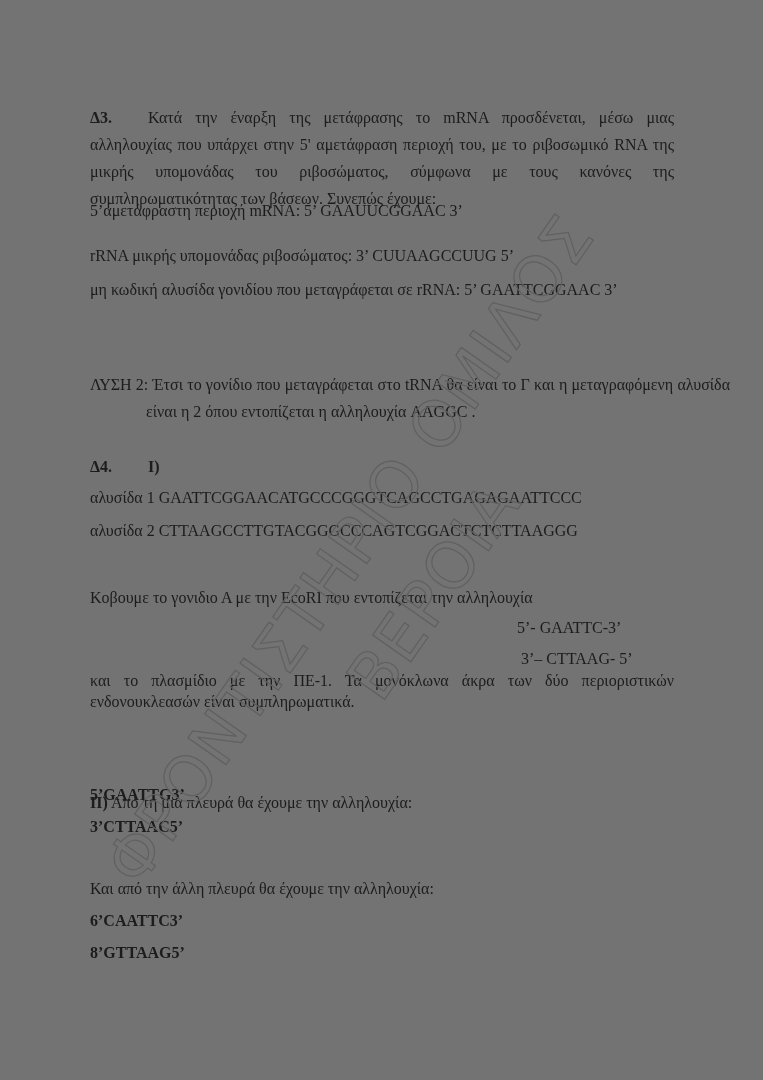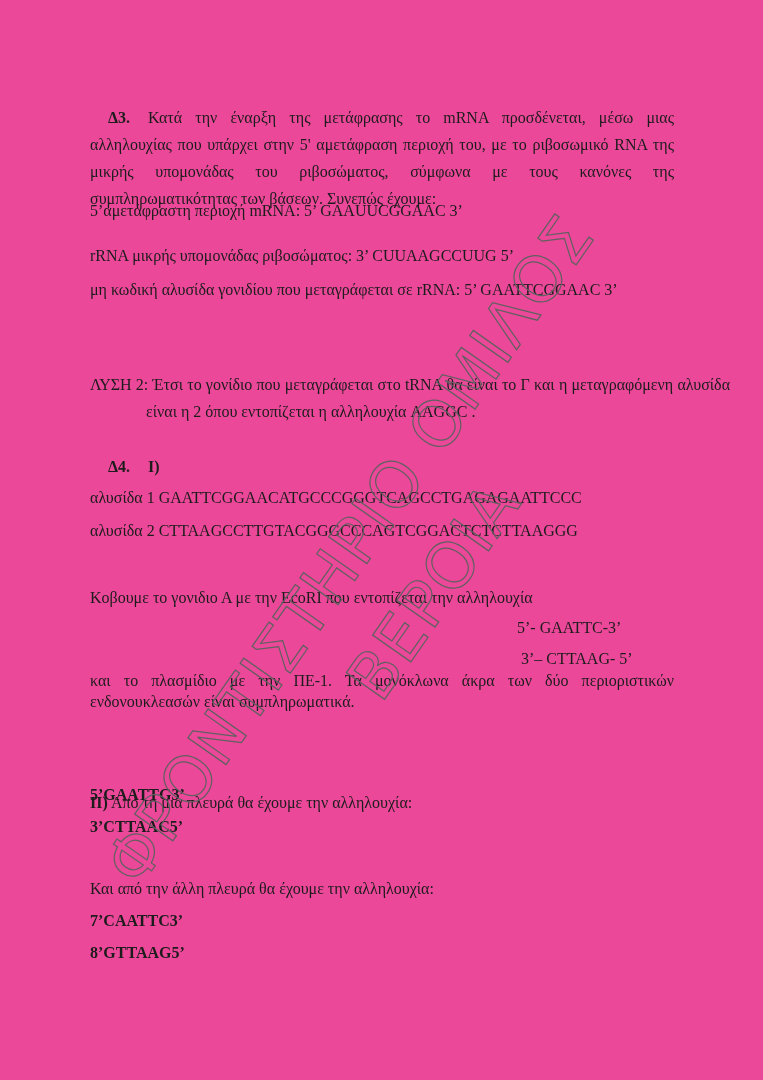--- a/index.html
+++ b/index.html
@@ -17,40 +17,40 @@
   .blk {
     position: absolute;
     left: 90px;
     width: 584px;
     line-height: 27px;
   }
   .justify { text-align: justify; }
   .single { width: auto; line-height: 21px; white-space: nowrap; }
   .tight { line-height: 21px; }
   .hang { padding-left: 56px; text-indent: -56px; }
-  .lbl { display: inline-block; width: 58px; text-indent: 0; font-weight: bold; text-align: center; }
+  .lbl { display: inline-block; width: 58px; text-indent: 0; font-weight: bold; }
   .bold { font-weight: bold; }
   .wm {
     position: absolute;
     left: 0; top: 0;
     width: 763px; height: 1080px;
     pointer-events: none;
   }
   .wm text {
     fill: none;
     stroke-width: 1.2px;
     font-family: "DejaVu Sans", sans-serif;
     font-size: 64px;
     letter-spacing: 2px;
   }
 </style>
 </head>
 <body>
 
-<div id="page" style="background: #ec4899; color: rgb(28, 28, 28);">
+<div id="page" style="background: #737373; color: rgb(28, 28, 28);">
 
   <p class="blk justify" style="top:88px"><b class="lbl">Δ3.</b><span>Κατά την έναρξη της μετάφρασης το mRNA προσδένεται, μέσω μιας αλληλουχίας που υπάρχει στην 5' αμετάφραση περιοχή του, με το ριβοσωμικό RNA της μικρής υπομονάδας του ριβοσώματος, σύμφωνα με τους κανόνες της συμπληρωματικότητας των βάσεων. Συνεπώς έχουμε:</span></p>
 
   <p class="blk single" style="top:184px">5’αμετάφραστη περιοχή mRNA: 5’ GAAUUCGGAAC 3’</p>
 
   <p class="blk single" style="top:229px">rRNA μικρής υπομονάδας ριβοσώματος: 3’ CUUAAGCCUUG 5’</p>
 
   <p class="blk single" style="top:263px">μη κωδική αλυσίδα γονιδίου που μεταγράφεται σε rRNA: 5’ GAATTCGGAAC 3’</p>
 
 
@@ -71,21 +71,21 @@
   <p class="blk justify tight" style="top:654px">και το πλασμίδιο με την ΠΕ-1. Τα μονόκλωνα άκρα των δύο περιοριστικών ενδονουκλεασών είναι συμπληρωματικά.</p>
 
   <p class="blk single" style="top:776px"><b>ΙΙ)</b> <span>Από τη μια πλευρά θα έχουμε την αλληλουχία:</span></p>
 
   <p class="blk single bold" style="top:768px">5’GAATTG3’</p>
 
   <p class="blk single bold" style="top:800px">3’CTTAAC5’</p>
 
   <p class="blk single" style="top:862px">Και από την άλλη  πλευρά θα έχουμε την αλληλουχία:</p>
 
-  <p class="blk single bold" style="top:894px">7’CAATTC3’</p>
+  <p class="blk single bold" style="top:894px">6’CAATTC3’</p>
 
   <p class="blk single bold" style="top:926px">8’GTTAAG5’</p>
 
   <svg class="wm" viewBox="0 0 763 1080" aria-hidden="true">
     <g style="stroke: rgb(96, 96, 96);">
       <text x="368" y="562" text-anchor="middle" transform="rotate(-55 368 562)">ΦΡΟΝΤΙΣΤΗΡΙΟ ΟΜΙΛΟΣ</text>
       <text x="452" y="603" text-anchor="middle" transform="rotate(-55 452 603)">ΒΕΡΟΙΑ</text>
     </g>
   </svg>
 

